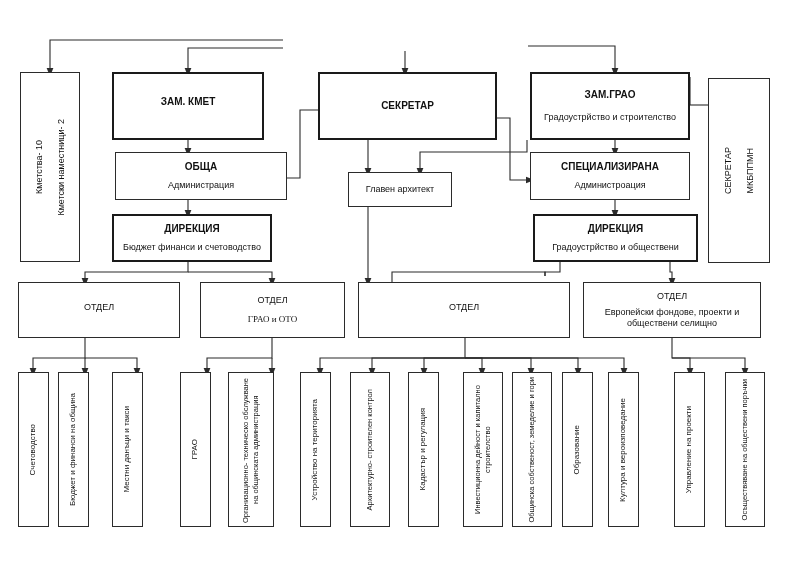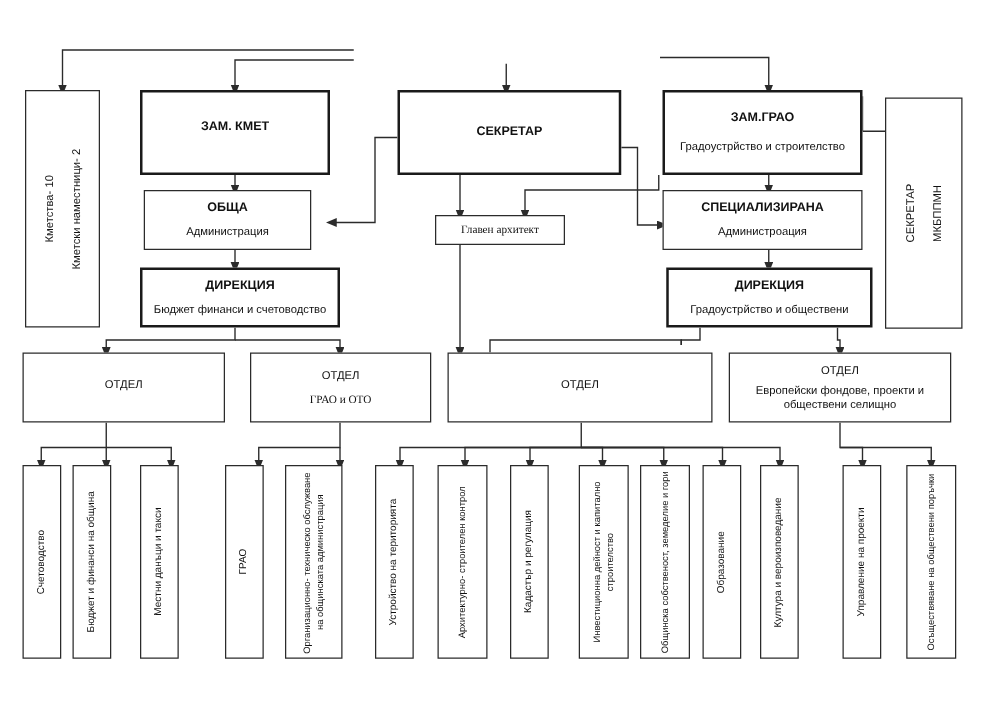--- a/index.html
+++ b/index.html
@@ -120,26 +120,26 @@
 
   <div class="box thick fs10 pad" style="left:318px;top:72px;width:179px;height:68px;">
     <div class="t-title">СЕКРЕТАР</div>
   </div>
 
   <div class="box thick fs9 pad" style="left:530px;top:72px;width:160px;height:68px;">
     <div class="t-title fs10" style="margin-bottom:10px;">ЗАМ.ГРАО</div>
     <div class="t-sub" style="padding:0 4px;">Градоустрйство и строителство</div>
   </div>
 
-  <div class="box fs9 pad" style="left:115px;top:152px;width:134px;height:48px;">
+  <div class="box fs9 pad" style="left:115px;top:152px;width:172px;height:48px;">
     <div class="t-title fs10" style="margin-bottom:6px;">ОБЩА</div>
     <div class="t-sub">Администрация</div>
   </div>
 
-  <div class="box fs9 pad" style="left:348px;top:172px;width:104px;height:24px;font-family:Liberation Serif, serif;">
+  <div class="box fs9 pad" style="left:348px;top:172px;width:104px;height:35px;">
     <div class="t-sub">Главен архитект</div>
   </div>
 
   <div class="box fs9 pad" style="left:530px;top:152px;width:160px;height:48px;">
     <div class="t-title fs10" style="margin-bottom:6px;">СПЕЦИАЛИЗИРАНА</div>
     <div class="t-sub">Администроация</div>
   </div>
 
   <div class="box thick fs9 pad" style="left:112px;top:214px;width:160px;height:48px;">
     <div class="t-title fs10" style="margin-bottom:6px;">ДИРЕКЦИЯ</div>

